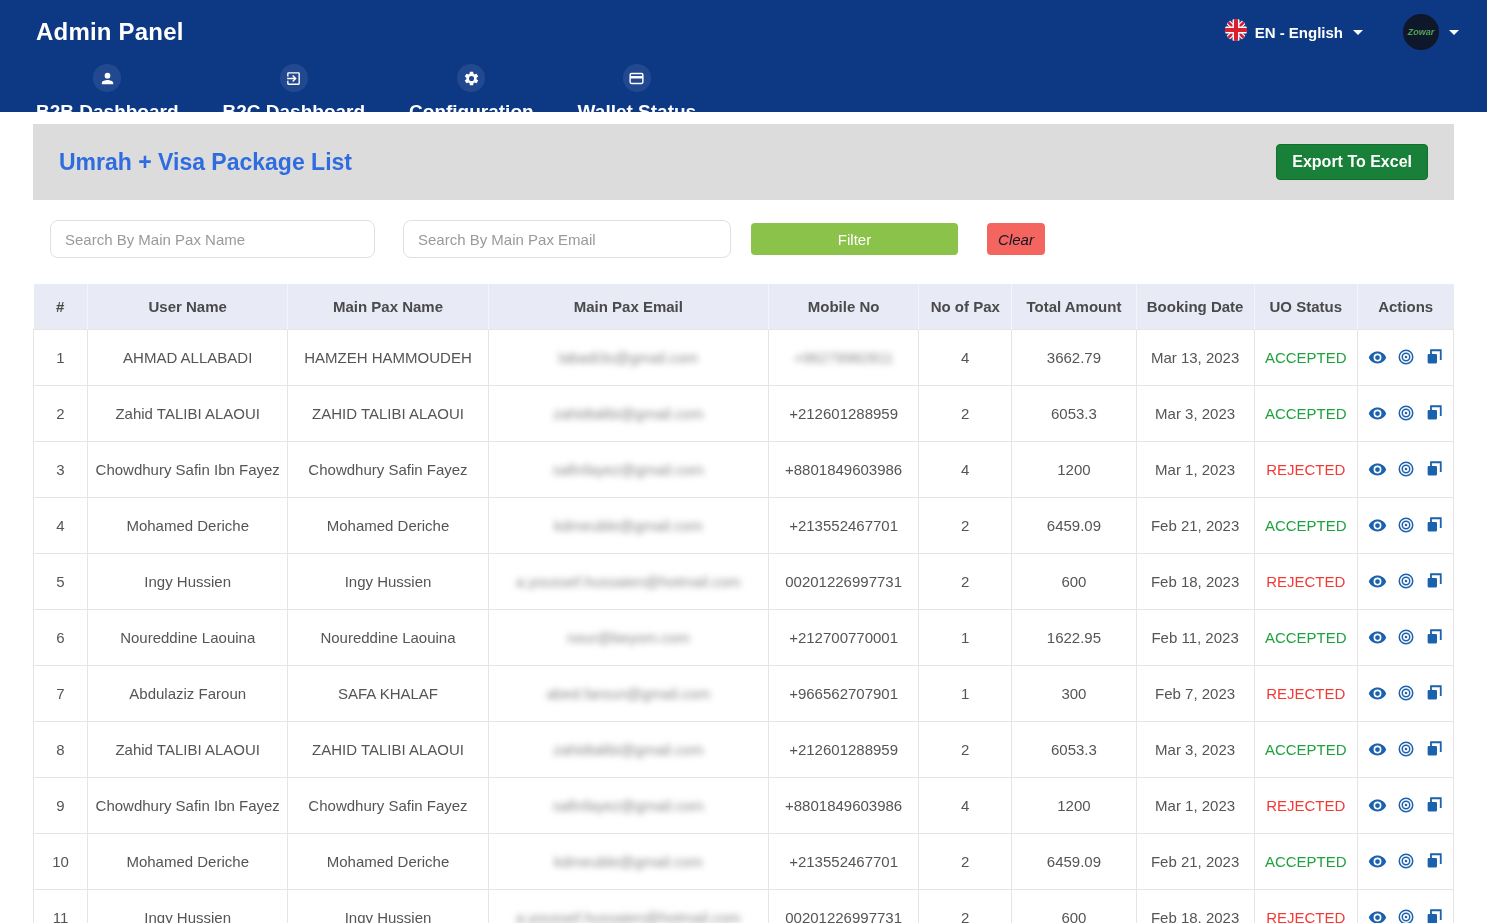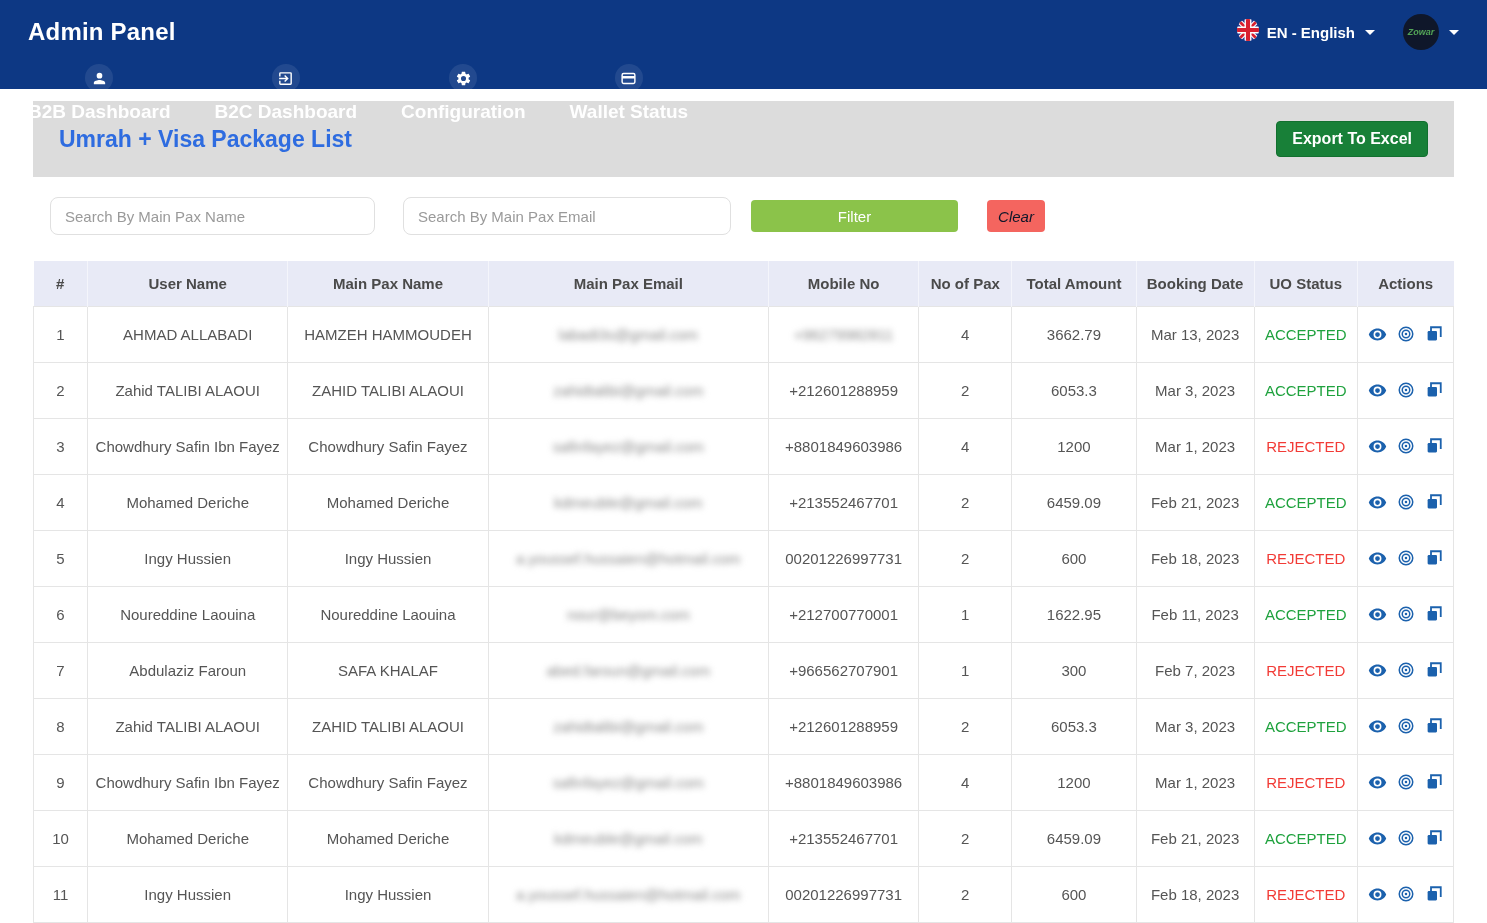--- a/index.html
+++ b/index.html
@@ -1,23 +1,23 @@
 <!DOCTYPE html>
 <html><head>
 <meta charset="utf-8">
 <style>
   * { margin:0; padding:0; box-sizing:border-box; }
   html,body { width:1487px; height:923px; overflow:hidden; background:#fff;
               font-family:"Liberation Sans", sans-serif; }
 
   
-  .app-header { background:#0d3884; height:89px; padding:14px 28px 0 28px; color:#fff; }
+  .app-header { background:#0d3884; height:112px; padding:14px 28px 0 36px; color:#fff; }
   .header-top { display:flex; justify-content:space-between; align-items:center; }
   .app-title  { font-size:24px; font-weight:700; letter-spacing:.2px; }
-  .header-right { display:flex; align-items:center; gap:28px; }
+  .header-right { display:flex; align-items:center; gap:40px; }
   .lang-selector { display:flex; align-items:center; gap:8px; cursor:pointer; }
   .lang-label { font-size:15px; font-weight:700; }
   .caret { width:0; height:0; border-left:5px solid transparent; border-right:5px solid transparent;
            border-top:5px solid #fff; display:inline-block; margin-left:2px; }
   .avatar-wrap { display:flex; align-items:center; gap:8px; cursor:pointer; }
   .avatar { width:36px; height:36px; border-radius:50%; background:#0f172a; display:flex;
             align-items:center; justify-content:center; overflow:hidden; }
   .avatar-logo { font-size:9px; font-weight:700; color:#53a457; font-style:italic; }
 
   .header-nav { display:flex; align-items:center; gap:44px; margin-top:14px; }

